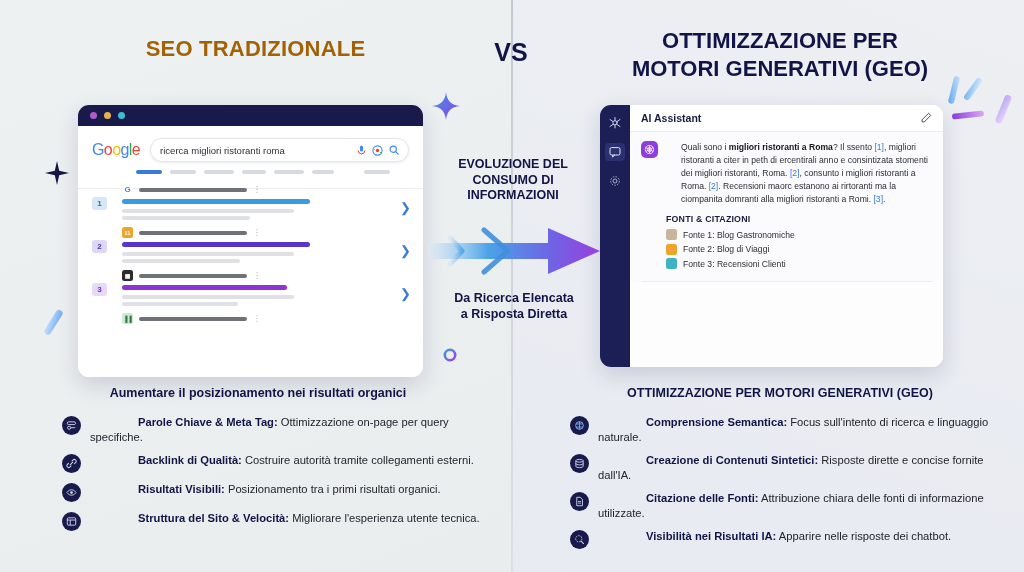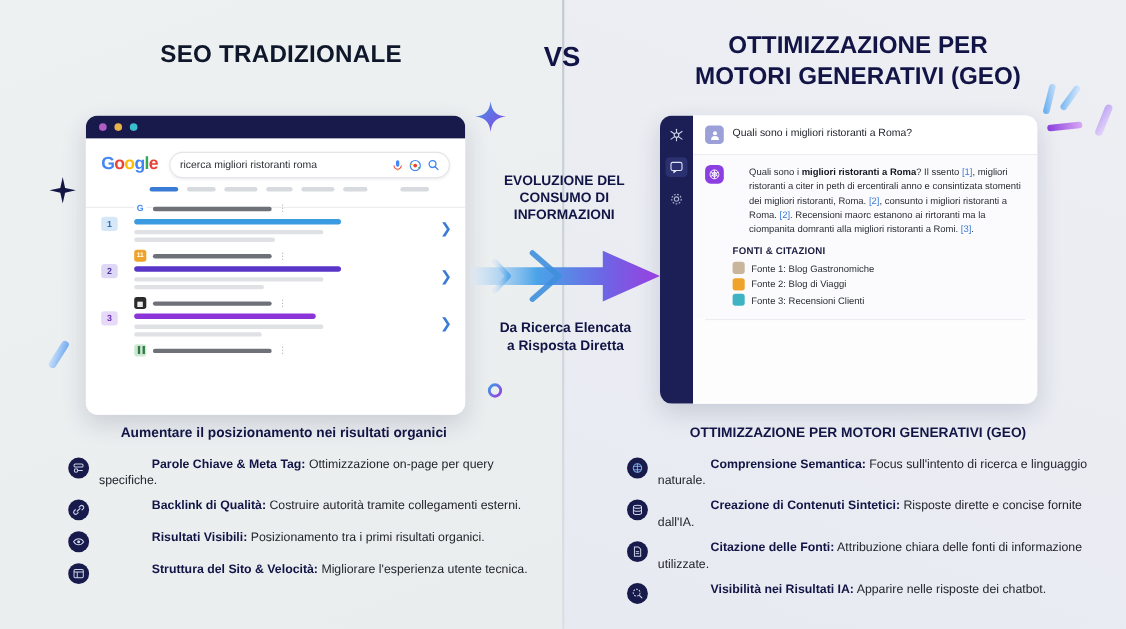--- a/index.html
+++ b/index.html
@@ -24,21 +24,21 @@
   .panel-right {
     position: absolute; left: 513px; top: 0; width: 511px; height: 572px;
     background: linear-gradient(200deg,#edeff3 0%, #e7eaf1 100%);
   }
 
   
   .head-left {
     position: absolute; left: 0; top: 36px; width: 511px;
     text-align: center;
     font-size: 22px; font-weight: bold; letter-spacing: .2px;
-    color: #0f172a;
+    color: #a16207;
   }
   .head-vs {
     position: absolute; left: 478px; top: 38px; width: 66px;
     text-align: center;
     font-size: 25px; font-weight: bold; color: #121445;
     z-index: 6;
   }
   .head-right {
     position: absolute; left: 545px; top: 27px; width: 470px;
     text-align: center; line-height: 1.28;
@@ -58,21 +58,21 @@
     display: flex; align-items: center; padding-left: 12px; gap: 7px;
   }
   .dot { width: 7px; height: 7px; border-radius: 50%; }
   .dot.r { background: #b05cc4; }
   .dot.y { background: #e8b24a; }
   .dot.g { background: #3bbfcf; }
 
   .browser-body { background:#fff; height: 251px; position: relative; }
 
   .g-row { display: flex; align-items: center; padding: 12px 14px 6px 14px; }
-  .g-logo { font-size: 16px; font-weight: bold; letter-spacing: -.6px; }
+  .g-logo { font-size: 16px; font-weight: normal; letter-spacing: -.6px; }
   .g-logo span:nth-child(1){color:#4285F4}
   .g-logo span:nth-child(2){color:#EA4335}
   .g-logo span:nth-child(3){color:#FBBC05}
   .g-logo span:nth-child(4){color:#4285F4}
   .g-logo span:nth-child(5){color:#34A853}
   .g-logo span:nth-child(6){color:#EA4335}
 
   .searchbox {
     margin-left: 10px; flex: 1; height: 24px; border-radius: 13px;
     border: 1px solid #e3e5e8; background: #fff;
@@ -413,28 +413,27 @@
         </svg>
     </span>
     <span class="rail-ic">
       <svg width="12" height="12" viewBox="0 0 12 12">
           <circle cx="6" cy="6" r="2" fill="none" stroke="#aab0cf" stroke-width="1"></circle>
           <circle cx="6" cy="6" r="4.3" fill="none" stroke="#aab0cf" stroke-width="1" stroke-dasharray="1.6 1.3"></circle>
         </svg>
     </span>
   </div>
   <div class="ai-main">
-    <div class="ai-user">
-      <span class="av">
-        <svg width="10" height="10" viewBox="0 0 10 10">
-            <circle cx="5" cy="3.2" r="1.8" fill="#fff"></circle>
-            <path d="M1.4 9.2a3.6 3.6 0 0 1 7.2 0z" fill="#fff"></path>
+    <div class="ai-head">
+      <span class="ai-title">AI Assistant</span>
+      <span>
+        <svg width="11" height="11" viewBox="0 0 12 12">
+            <path d="M1.2 8.4 L8.2 1.4 L10.6 3.8 L3.6 10.8 H1.2 Z" fill="none" stroke="#3a3d55" stroke-width="1"></path>
           </svg>
       </span>
-      <span class="ai-user-text">Quali sono i migliori ristoranti a Roma?</span>
     </div>
     <div class="ai-resp">
       <span class="av2">
         <svg width="11" height="11" viewBox="0 0 12 12">
             <g fill="none" stroke="#fff" stroke-width="0.9">
               <circle cx="6" cy="6" r="4.4"></circle>
               <circle cx="6" cy="6" r="2.2"></circle>
               <path d="M6 1.6v8.8M2.2 3.8l7.6 4.4M9.8 3.8l-7.6 4.4"></path>
             </g>
           </svg>

